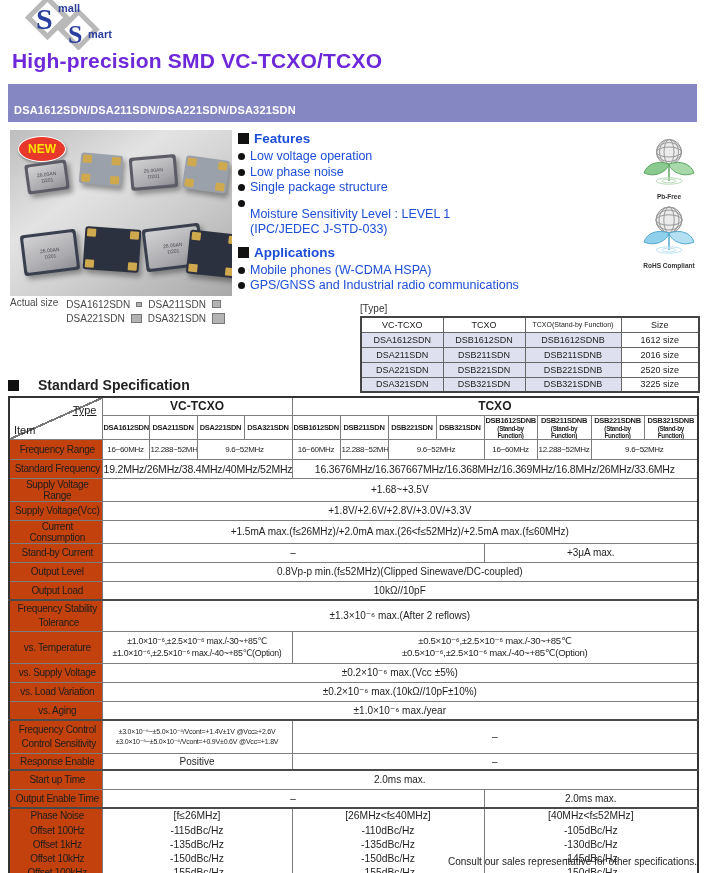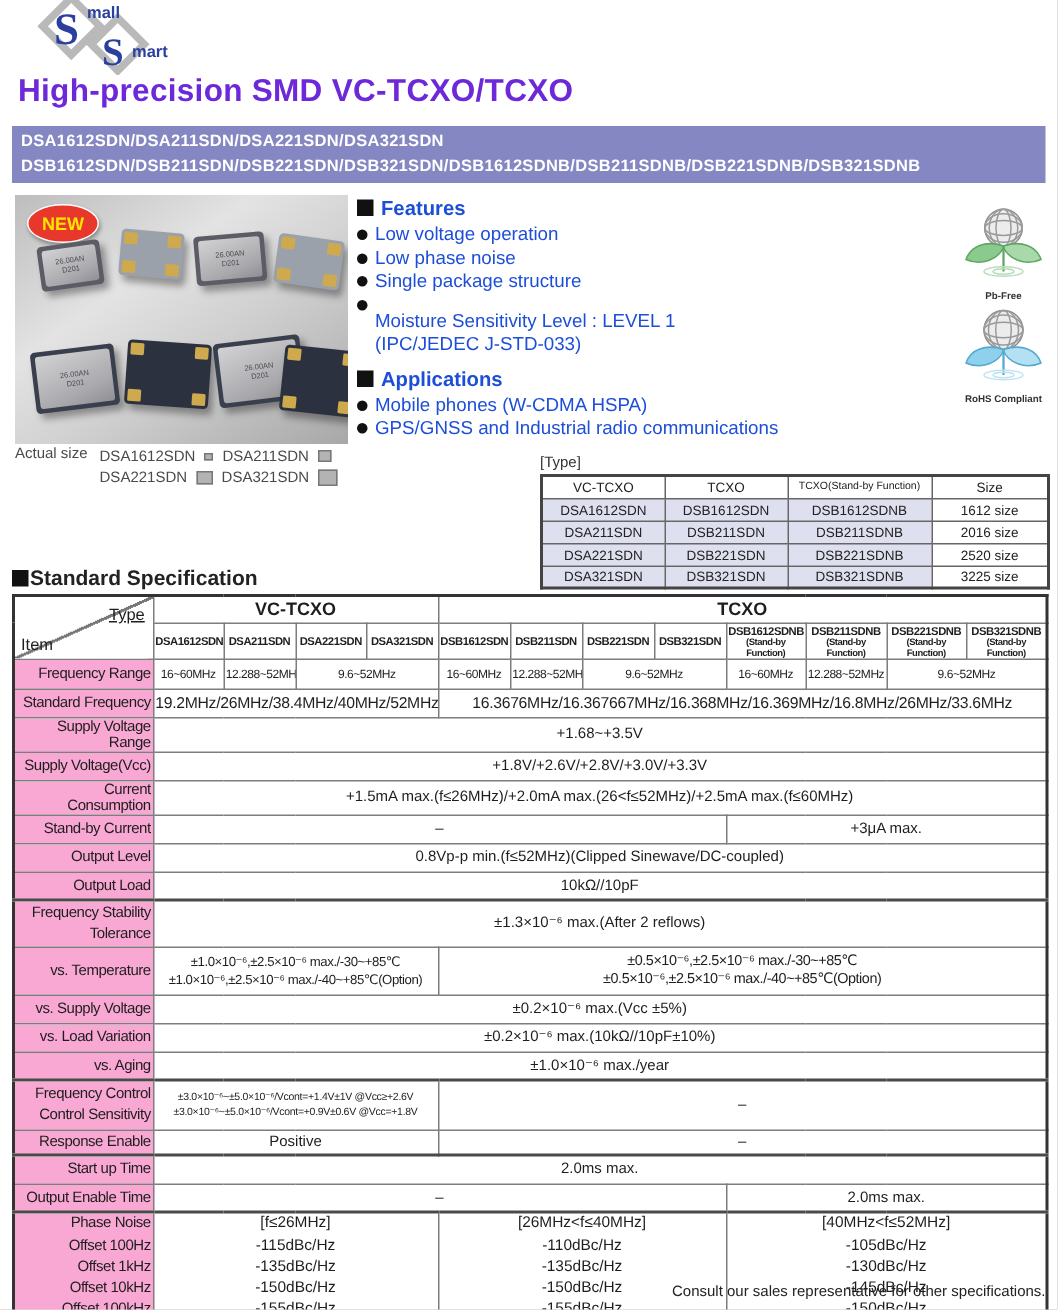--- a/index.html
+++ b/index.html
@@ -8,21 +8,21 @@
     position:relative; width:705px; height:873px; background:#fff;
     font-family:"Liberation Sans","DejaVu Sans",sans-serif; color:#222;
     margin:0 auto; overflow:hidden;
   }
   
   .logo { position:absolute; left:16px; top:0; }
   
   .title { position:absolute; left:12px; top:49px; font-size:21px; font-weight:bold; color:#6d28d9; letter-spacing:.2px; }
   
   .banner { position:absolute; left:8px; top:84px; width:689px; height:38px;
-    background:#8587c3; color:#fff; font-weight:bold; font-size:11px; line-height:17px; padding:2px 6px; letter-spacing:.2px; }
+    background:#8587c3; color:#fff; font-weight:bold; font-size:11px; line-height:17px; padding:18px 6px; letter-spacing:.2px; }
   
   .photo { position:absolute; left:10px; top:130px; width:222px; height:166px;
     background:linear-gradient(145deg,#bdbdbd 0%,#e3e3e3 35%,#cfcfcf 60%,#a8a8a8 100%); overflow:hidden; }
   .new-badge { position:absolute; left:8px; top:6px; width:48px; height:26px; background:#e8372b;
     border:1px solid #fff; border-radius:50%; color:#ffe400; font-weight:bold; font-size:12px;
     display:flex; align-items:center; justify-content:center; box-shadow:1px 2px 3px rgba(0,0,0,.35); }
   .chip { position:absolute; border-radius:3px; box-shadow:3px 4px 5px rgba(0,0,0,.35); }
   .chip .lid { position:absolute; inset:3px; border-radius:2px;
     background:linear-gradient(160deg,#d2d2d4,#a9a9ad 70%,#8f8f94); display:flex; flex-direction:column;
     align-items:center; justify-content:center; }
@@ -54,26 +54,26 @@
   .eco1 { left:638px; top:138px; } .eco2 { left:638px; top:205px; }
   
   .type-caption { position:absolute; left:360px; top:303px; font-size:10px; color:#333; }
   .type-table { position:absolute; left:360px; top:316px; border-collapse:collapse; font-size:9px; color:#222; }
   .type-table td, .type-table th { border:1px solid #666; text-align:center; height:15px; font-weight:normal; padding:0 2px; }
   .type-table { border:2px solid #444; }
   .type-table .pn { background:#dfe0ef; }
   .type-table .th-small { font-size:7px; }
   .tt-c0{width:82px}.tt-c1{width:82px}.tt-c2{width:96px}.tt-c3{width:78px}
   
-  .spec-head { position:absolute; left:8px; top:377px; display:flex; align-items:center; gap:1px; font-weight:bold; font-size:14px; }
+  .spec-head { position:absolute; left:8px; top:377px; display:flex; align-items:center; gap:19px; font-weight:bold; font-size:14px; }
   
   .spec-wrap { position:absolute; left:8px; top:396px; }
   table.spec { border-collapse:collapse; width:689px; table-layout:fixed; border:2px solid #333; font-size:10px; color:#1e1e1e; }
   table.spec td { border:1px solid #7d7d7d; text-align:center; padding:0 1px; overflow:hidden; }
-  table.spec td.lbl { background:#f9a8d4; text-align:right; padding-left:4px; font-size:10px; letter-spacing:-.3px; }
+  table.spec td.lbl { background:#c2410c; text-align:center; padding-left:4px; font-size:10px; letter-spacing:-.3px; }
   tr.sep > td { border-top:2px solid #4a4a4a; }
   .corner { position:relative; background:
       linear-gradient(to bottom right, transparent calc(50% - 1px), #777 calc(50% - 1px), #777 calc(50% + 1px), transparent calc(50% + 1px)),
       #fff; }
   .corner .cn-type { position:absolute; right:5px; top:6px; font-size:11px;text-decoration:underline; }
   .corner .cn-item { position:absolute; left:4px; bottom:3px; font-size:11px; }
   .grp { font-weight:bold; font-size:12px; height:18px; }
   .colhead { font-size:7.5px; font-weight:bold; letter-spacing:-.3px; }
   .colhead .nb { font-size:6.3px; display:block; line-height:7px; font-weight:bold; }
   .fr { font-size:8px; letter-spacing:-.3px; }

